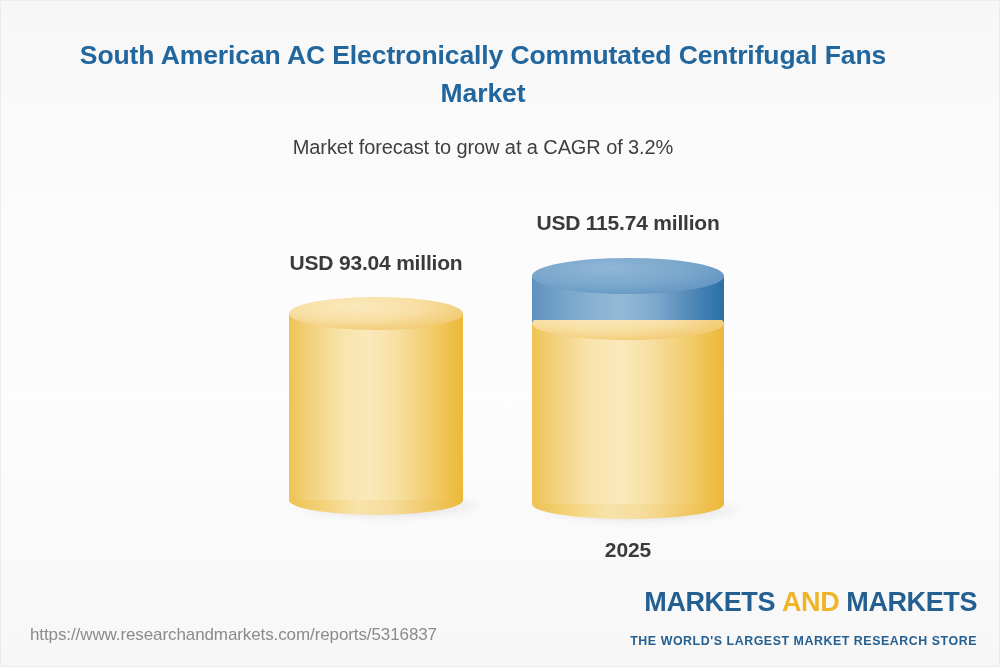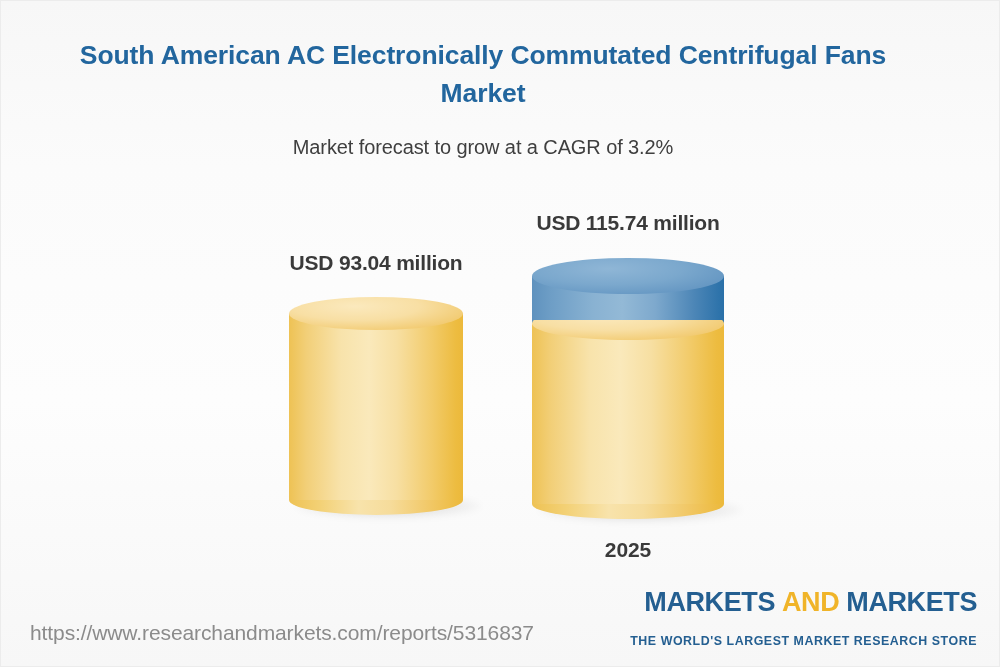--- a/index.html
+++ b/index.html
@@ -144,21 +144,21 @@
     border-radius: 50%;
     background: radial-gradient(ellipse at 50% 50%, rgba(0,0,0,0.15) 0%, rgba(0,0,0,0.05) 55%, rgba(0,0,0,0) 78%);
     filter: blur(3px);
   }
 
   
   .footer-url {
     position: absolute;
     left: 29px;
     bottom: 21px;
-    font-size: 21px;
+    font-size: 17px;
     color: #8b8b8b;
     letter-spacing: -0.1px;
     margin-top: 17px;
   }
 
   .logo {
     position: absolute;
     right: 22px;
     bottom: 18px;
     text-align: right;

